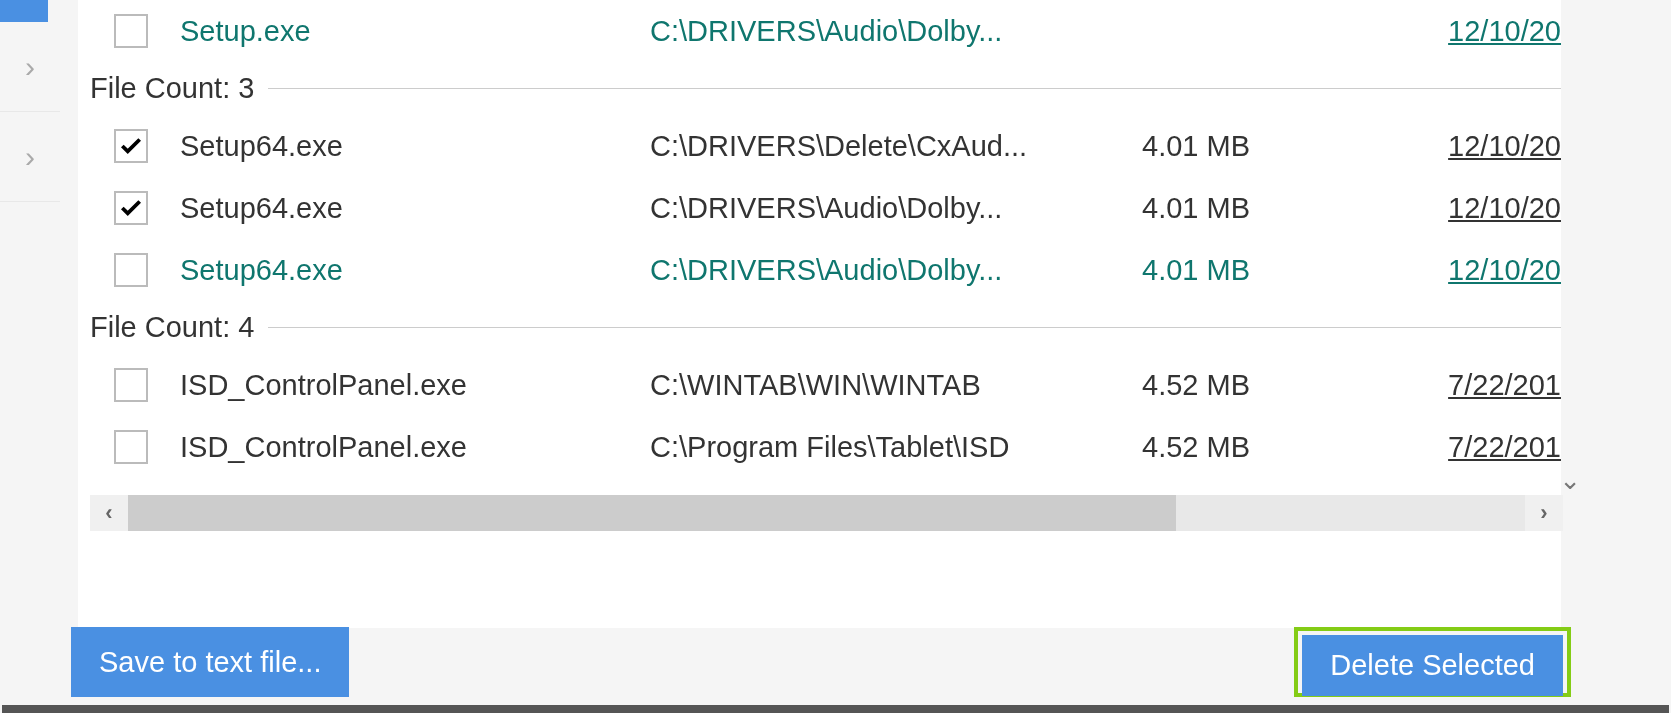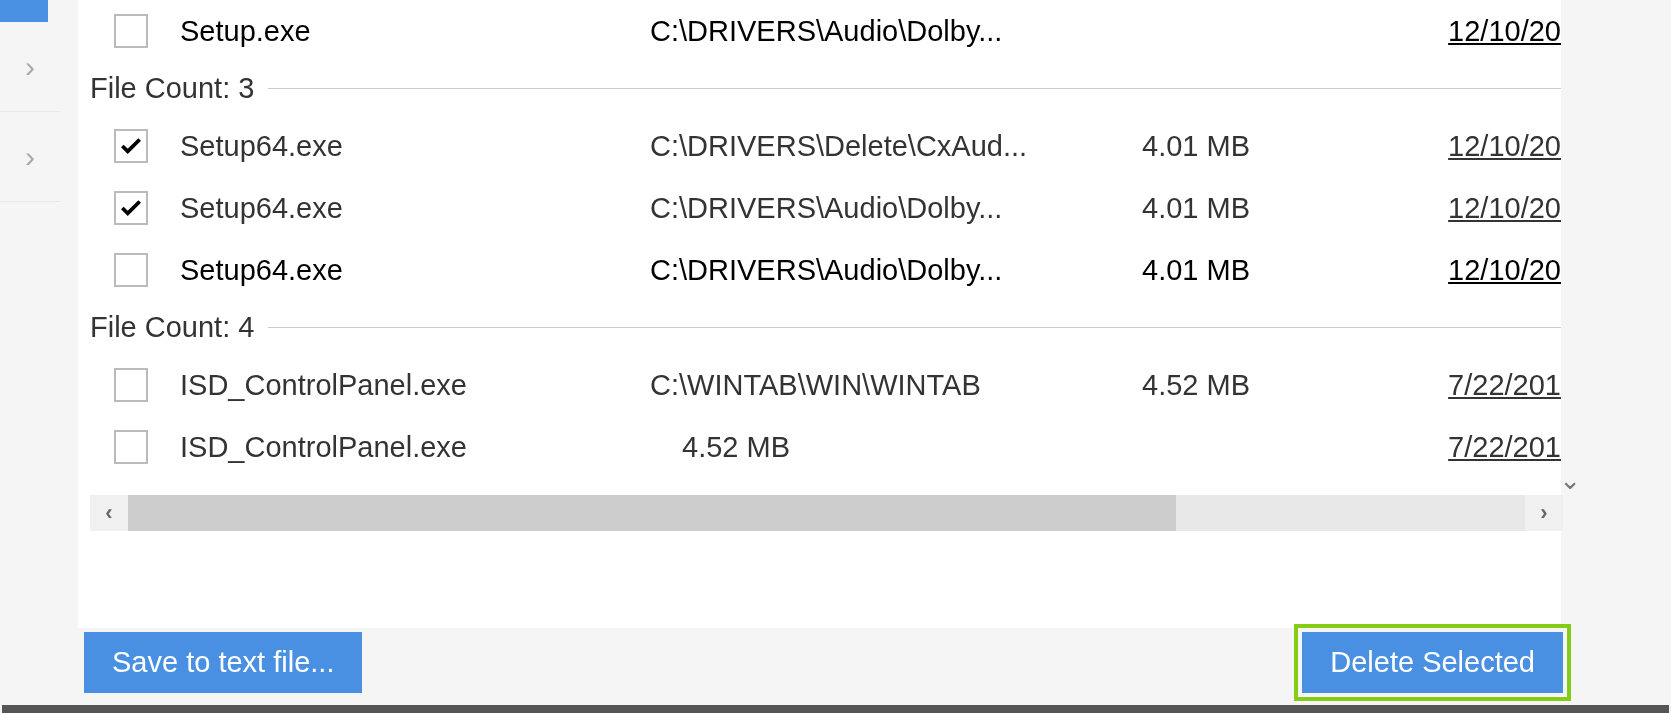--- a/index.html
+++ b/index.html
@@ -42,21 +42,21 @@
       background: #fff;
     }
     .row {
       display: flex;
       align-items: center;
       height: 62px;
       font-size: 29px;
       color: #333;
       padding-left: 36px;
     }
-    .row.muted { color: #000000; }
+    .row.muted { color: #0f766e; }
     .checkbox {
       width: 34px;
       height: 34px;
       border: 2px solid #bbb;
       margin-right: 32px;
       display: flex;
       align-items: center;
       justify-content: center;
       flex-shrink: 0;
       cursor: pointer;
@@ -116,26 +116,25 @@
     .h-scrollbar .thumb {
       position: absolute;
       left: 0;
       top: 0;
       height: 100%;
       width: 75%;
       background: #ccc;
     }
     .footer {
       position: absolute;
-      left: 84px;
+      left: 71px;
       right: 100px;
       bottom: 16px;
       height: 70px;
       display: flex;
-      align-items: center;
       justify-content: space-between;
     }
     .btn {
       display: inline-flex;
       align-items: center;
       justify-content: center;
       background: #4a90e2;
       color: #fff;
       font-size: 29px;
       padding: 14px 28px;
@@ -212,20 +211,21 @@
     <div class="row">
       <div class="checkbox"></div>
       <div class="col-name">ISD_ControlPanel.exe</div>
       <div class="col-path">C:\WINTAB\WIN\WINTAB</div>
       <div class="col-size">4.52 MB</div>
       <div class="col-date">7/22/201</div>
     </div>
     <div class="row">
       <div class="checkbox"></div>
       <div class="col-name">ISD_ControlPanel.exe</div>
+      <div class="col-path">C:\Program Files\Tablet\ISD</div>
       <div class="col-size">4.52 MB</div>
       <div class="col-date">7/22/201</div>
     </div>
   </div>
 
 <div class="v-scroll-arrow">⌄</div>
 
 <div class="h-scrollbar">
   <div class="arrow">‹</div>
   <div class="track">

